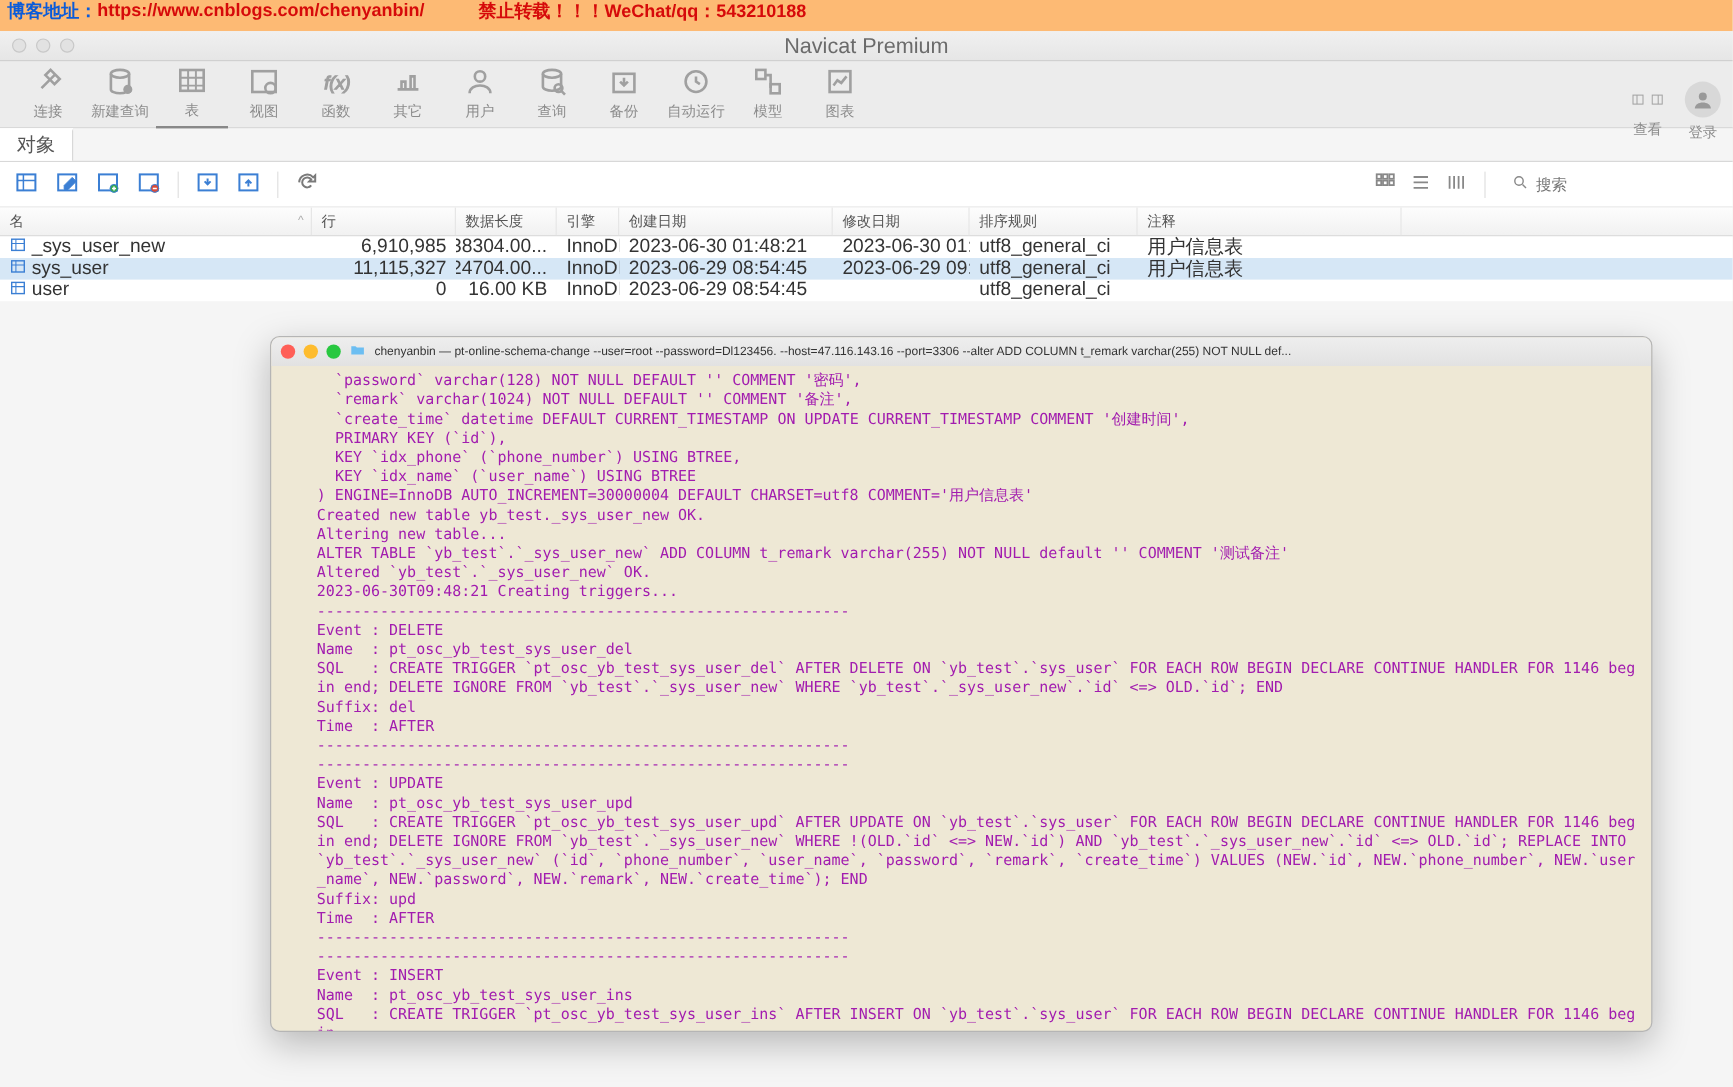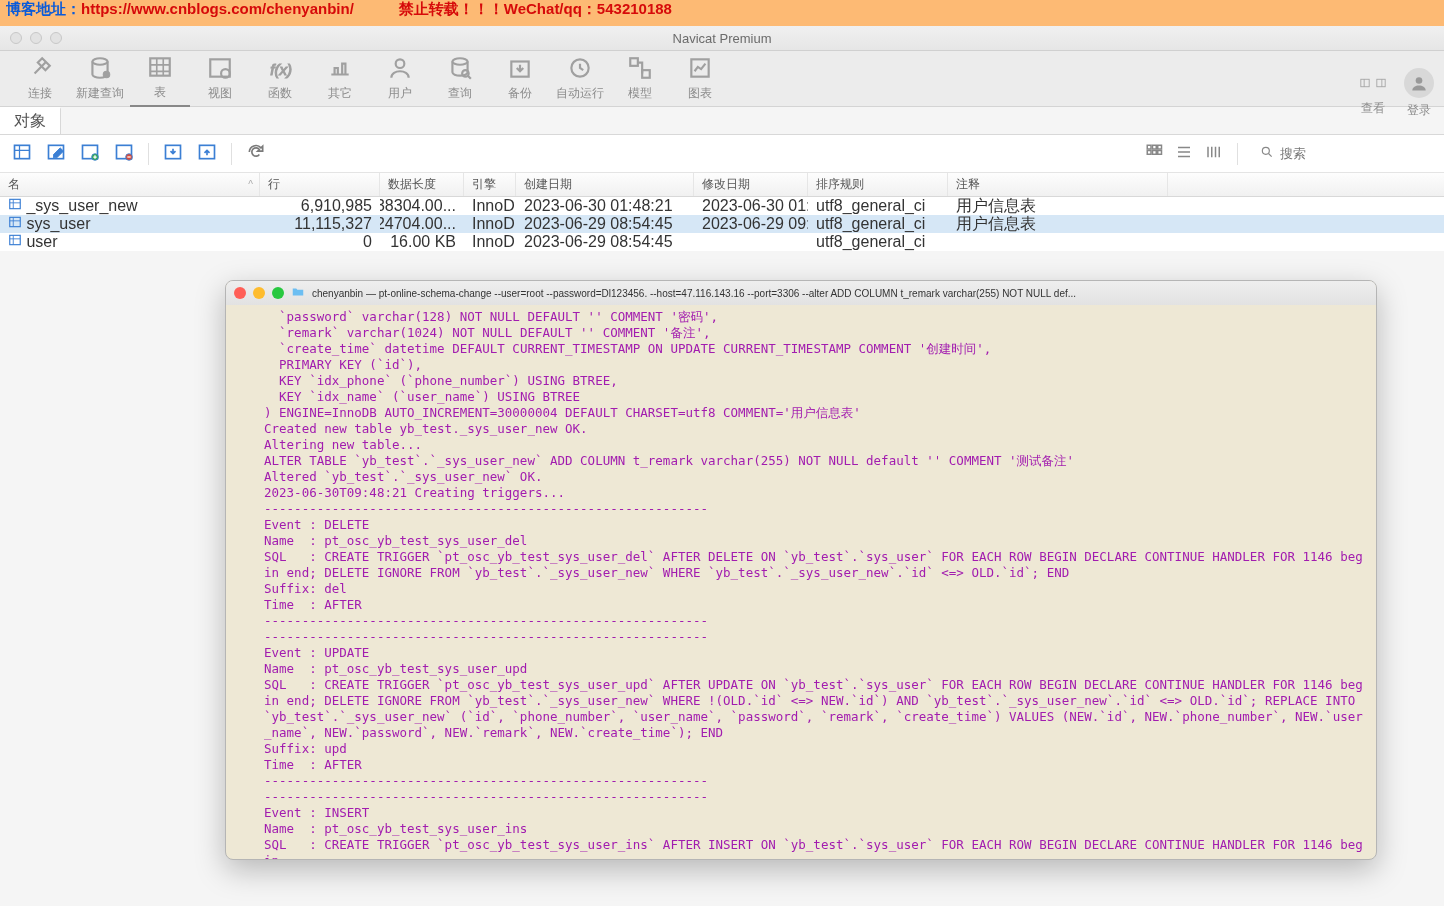--- a/index.html
+++ b/index.html
@@ -5,21 +5,21 @@
 * { margin: 0; padding: 0; box-sizing: border-box; }
 body { font-family: -apple-system, "Helvetica Neue", Arial, sans-serif; font-size: 13px; background: #f5f5f5; width: 1444px; height: 906px; overflow: hidden; }
 
 .watermark-bar { background: #fdba74; height: 26px; display: flex; align-items: flex-start; padding-left: 6px; font-size: 15px; font-weight: bold; }
 .wm-blue { color: #0b5bd9; }
 .wm-red { color: #d60a0a; }
 
 .title-bar { height: 25px; background: linear-gradient(#f0f0f0,#e6e6e6); border-bottom: 1px solid #d0d0d0; display: flex; align-items: center; position: relative; }
 .traffic { display: flex; gap: 8px; padding-left: 10px; }
 .tl { width: 12px; height: 12px; border-radius: 50%; background: #e2e2e2; border: 1px solid #c8c8c8; }
-.title-text { position: absolute; left: 50%; transform: translateX(-50%); color: #6b6b6b; font-size: 13px; }
+.title-text { position: absolute; left: 50%; transform: translateX(-50%); color: #6b6b6b; font-size: 18px; }
 
 .toolbar { height: 56px; background: #ececec; border-bottom: 1px solid #d4d4d4; display: flex; align-items: center; padding: 0 10px; }
 .tb-item { display: flex; flex-direction: column; align-items: center; justify-content: center; width: 60px; height: 56px; color: #8c8c8c; font-size: 12px; gap: 4px; }
 .tb-item.active { border-bottom: 2px solid #888; }
 .tb-icon { width: 26px; height: 26px; display: flex; align-items: center; justify-content: center; }
 .tb-icon svg { width: 26px; height: 26px; fill: #a0a0a0; stroke: #a0a0a0; }
 .tb-spacer { flex: 1; }
 .tb-right { display: flex; align-items: center; gap: 18px; margin-top: 30px; }
 .avatar { width: 30px; height: 30px; border-radius: 50%; background: #d8d8d8; display:flex;align-items:center;justify-content:center; }
 

